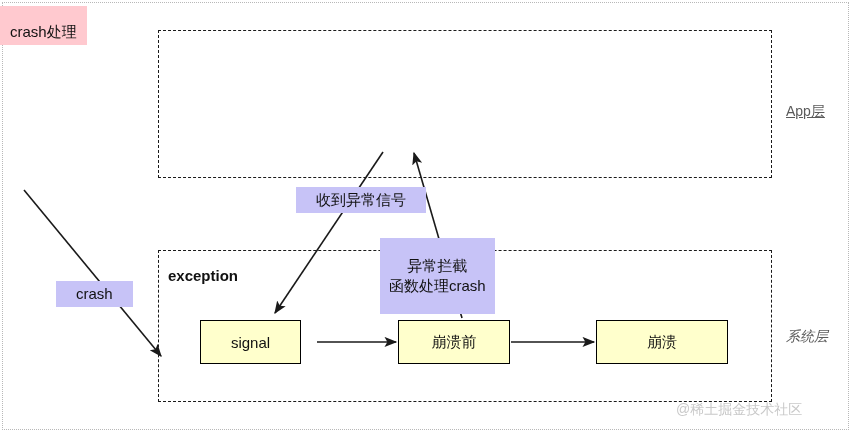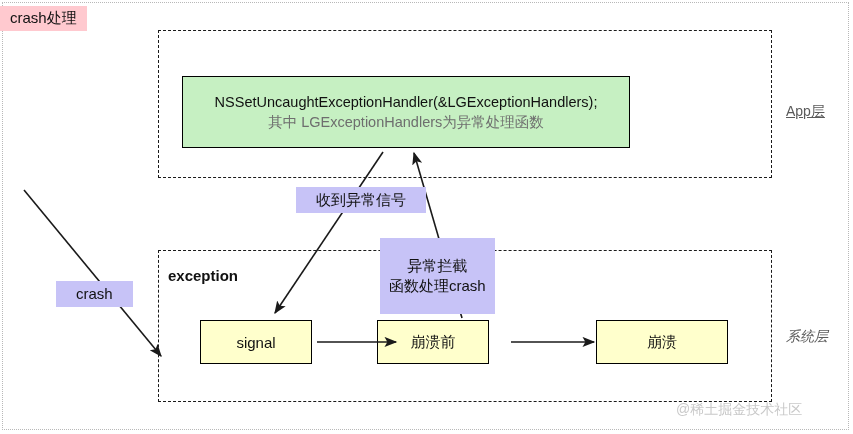--- a/index.html
+++ b/index.html
@@ -24,21 +24,21 @@
     height: 428px;
     border: 1px dotted #b8b8b8;
     box-sizing: border-box;
     pointer-events: none;
   }
   
   .title-chip {
     position: absolute;
     left: 0px;
     top: 6px;
-    padding: 3px 10px 4px 10px;
+    padding: 17px 10px 4px 10px;
     background: #ffc9cf;
     color: #111111;
     font-size: 15px;
     line-height: 18px;
     white-space: nowrap;
   }
   
   .layer-box {
     position: absolute;
     border: 1.5px dashed #1a1a1a;
@@ -104,22 +104,22 @@
     border: 1.5px solid #000000;
     box-sizing: border-box;
     display: flex;
     align-items: center;
     justify-content: center;
     color: #111111;
     font-size: 15px;
     top: 320px;
     height: 44px;
   }
-  #proc-signal { left: 200px; width: 112px; }
-  #proc-precrash { left: 377px; width: 112px; text-align: center; }
+  #proc-signal { left: 200px; width: 101px; }
+  #proc-precrash { left: 398px; width: 112px; text-align: center; }
   #proc-crash { left: 596px; width: 132px; }
 
   
   .note-chip {
     position: absolute;
     background: #c7c3f7;
     color: #111111;
     font-size: 15px;
     line-height: 20px;
     text-align: center;
@@ -161,24 +161,20 @@
 
   <div class="title-chip">crash处理</div>
 
   <div id="app-layer-box" class="layer-box"></div>
   <div id="app-layer-tag" class="layer-tag">App层</div>
 
   <div id="sys-layer-box" class="layer-box"></div>
   <div id="sys-layer-tag" class="layer-tag">系统层</div>
   <div id="exception-tag">exception</div>
 
-  <div id="handler-box">
-    <div class="line1">NSSetUncaughtExceptionHandler(&amp;LGExceptionHandlers);</div>
-    <div class="line2">其中 LGExceptionHandlers为异常处理函数</div>
-  </div>
 
   <div id="proc-signal" class="proc-box">signal</div>
   <div id="proc-precrash" class="proc-box">崩溃前</div>
   <div id="proc-crash" class="proc-box">崩溃</div>
 
   <svg id="arrows" viewBox="0 0 853 434">
     <defs>
       <marker id="ah" markerWidth="9" markerHeight="9" refX="7.2" refY="3.2" orient="auto" markerUnits="strokeWidth">
         <path d="M0,0 L8,3.2 L0,6.4 L1.8,3.2 z" fill="#1a1a1a"></path>
       </marker>

